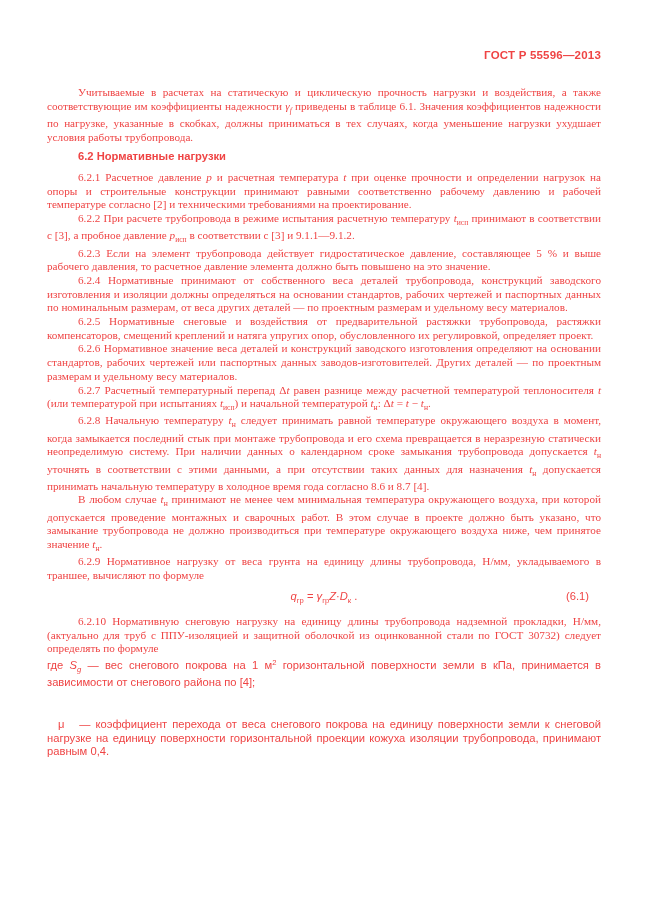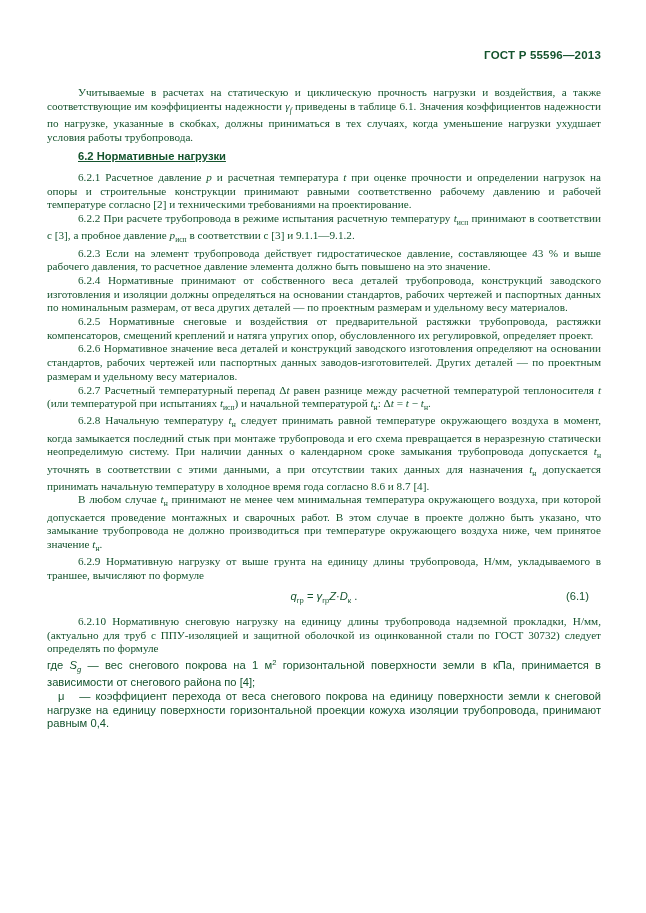--- a/index.html
+++ b/index.html
@@ -2,21 +2,21 @@
 <html lang="ru"><head>
 <meta charset="utf-8">
 <style>
   html, body { margin: 0; padding: 0; background: #ffffff; }
   .page {
     position: relative;
     width: 646px;
     height: 804px;
     background: #ffffff;
     font-family: "Liberation Sans", sans-serif;
-    color: #14532d;
+    color: #ef4444;
     overflow: hidden;
   }
   .doc-header {
     position: absolute;
     top: 49px;
     left: 47px;
     right: 45px;
     text-align: right;
     font-weight: bold;
     font-size: 11.5px;
@@ -26,27 +26,26 @@
     position: absolute;
     top: 86px;
     left: 47px;
     width: 554px;
     font-size: 11.2px;
     line-height: 13.7px;
     text-align: justify;
   }
   .para { margin: 0; }
   .para.indent { text-indent: 31px; font-family: Liberation Serif, serif; }
-  .para.indent-sm { text-indent: 11px; }
+  .para.indent-sm { text-indent: 11px; margin-top: 28px; }
   .heading {
     font-weight: bold;
     text-indent: 31px;
     margin: 6px 0 7px 0;
     text-align: left;
-    text-decoration: underline;
   }
   .formula-row {
     position: relative;
     text-align: center;
     padding: 7px 0 8px 0;
   }
   .formula-num { position: absolute; right: 12px; top: 7px; }
   .it { font-style: italic; }
   .sb { font-size: 7.6px; vertical-align: -2.5px; letter-spacing: 0; }
   .sp { font-size: 7.6px; vertical-align: 4px; }
@@ -60,27 +59,27 @@
 </head>
 <body>
 
 <div class="page">
   <div class="doc-header">ГОСТ Р 55596—2013</div>
   <div class="doc-body">
       <div class="para indent">Учитываемые в расчетах на статическую и циклическую прочность нагрузки и воздействия, а также соответствующие им коэффициенты надежности <span class="it">γ</span><span class="sb it">f</span> приведены в таблице 6.1. Значения коэффициентов надежности по нагрузке, указанные в скобках, должны приниматься в тех случаях, когда уменьшение нагрузки ухудшает условия работы трубопровода.</div>
       <div class="heading">6.2 Нормативные нагрузки</div>
       <div class="para indent">6.2.1 Расчетное давление <span class="it">p</span> и расчетная температура <span class="it">t</span> при оценке прочности и определении нагрузок на опоры и строительные конструкции принимают равными соответственно рабочему давлению и рабочей температуре согласно [2] и техническими требованиями на проектирование.</div>
       <div class="para indent">6.2.2 При расчете трубопровода в режиме испытания расчетную температуру <span class="it">t</span><span class="sb">исп</span> принимают в соответствии с [3], а пробное давление <span class="it">p</span><span class="sb">исп</span> в соответствии с [3] и 9.1.1—9.1.2.</div>
-      <div class="para indent">6.2.3 Если на элемент трубопровода действует гидростатическое давление, составляющее 43 % и выше рабочего давления, то расчетное давление элемента должно быть повышено на это значение.</div>
+      <div class="para indent">6.2.3 Если на элемент трубопровода действует гидростатическое давление, составляющее 5 % и выше рабочего давления, то расчетное давление элемента должно быть повышено на это значение.</div>
       <div class="para indent">6.2.4 Нормативные принимают от собственного веса деталей трубопровода, конструкций заводского изготовления и изоляции должны определяться на основании стандартов, рабочих чертежей и паспортных данных по номинальным размерам, от веса других деталей — по проектным размерам и удельному весу материалов.</div>
       <div class="para indent">6.2.5 Нормативные снеговые и воздействия от предварительной растяжки трубопровода, растяжки компенсаторов, смещений креплений и натяга упругих опор, обусловленного их регулировкой, определяет проект.</div>
       <div class="para indent">6.2.6 Нормативное значение веса деталей и конструкций заводского изготовления определяют на основании стандартов, рабочих чертежей или паспортных данных заводов-изготовителей. Других деталей — по проектным размерам и удельному весу материалов.</div>
       <div class="para indent">6.2.7 Расчетный температурный перепад Δ<span class="it">t</span> равен разнице между расчетной температурой теплоносителя <span class="it">t</span> (или температурой при испытаниях <span class="it">t</span><span class="sb">исп</span>) и начальной температурой <span class="it">t</span><span class="sb">н</span>: Δ<span class="it">t</span> = <span class="it">t</span> − <span class="it">t</span><span class="sb">н</span>.</div>
       <div class="para indent">6.2.8 Начальную температуру <span class="it">t</span><span class="sb">н</span> следует принимать равной температуре окружающего воздуха в момент, когда замыкается последний стык при монтаже трубопровода и его схема превращается в неразрезную статически неопределимую систему. При наличии данных о календарном сроке замыкания трубопровода допускается <span class="it">t</span><span class="sb">н</span> уточнять в соответствии с этими данными, а при отсутствии таких данных для назначения <span class="it">t</span><span class="sb">н</span> допускается принимать начальную температуру в холодное время года согласно 8.6 и 8.7 [4].</div>
       <div class="para indent">В любом случае <span class="it">t</span><span class="sb">н</span> принимают не менее чем минимальная температура окружающего воздуха, при которой допускается проведение монтажных и сварочных работ. В этом случае в проекте должно быть указано, что замыкание трубопровода не должно производиться при температуре окружающего воздуха ниже, чем принятое значение <span class="it">t</span><span class="sb">н</span>.</div>
-      <div class="para indent">6.2.9 Нормативную нагрузку от выше грунта на единицу длины трубопровода, Н/мм, укладываемого в траншее, вычисляют по формуле</div>
+      <div class="para indent">6.2.9 Нормативное нагрузку от веса грунта на единицу длины трубопровода, Н/мм, укладываемого в траншее, вычисляют по формуле</div>
       <div class="formula-row"><span><span class="it">q</span><span class="sb">гр</span> = <span class="it">γ</span><span class="sb">гр</span><span class="it">Z</span>·<span class="it">D</span><span class="sb">к</span> .</span><span class="formula-num">(6.1)</span></div>
       <div class="para indent">6.2.10 Нормативную снеговую нагрузку на единицу длины трубопровода надземной прокладки, Н/мм, (актуально для труб с ППУ-изоляцией и защитной оболочкой из оцинкованной стали по ГОСТ 30732) следует определять по формуле</div>
       <div class="para">где <span class="it">S</span><span class="sb it">g</span> — вес снегового покрова на 1 м<span class="sp">2</span> горизонтальной поверхности земли в кПа, принимается в зависимости от снегового района по [4];</div>
       <div class="para indent-sm">μ&nbsp;&nbsp;&nbsp;— коэффициент перехода от веса снегового покрова на единицу поверхности земли к снеговой нагрузке на единицу поверхности горизонтальной проекции кожуха изоляции трубопровода, принимают равным 0,4.</div>
     </div>
   <div class="page-number">13</div>
 </div>
 
 </body></html>

